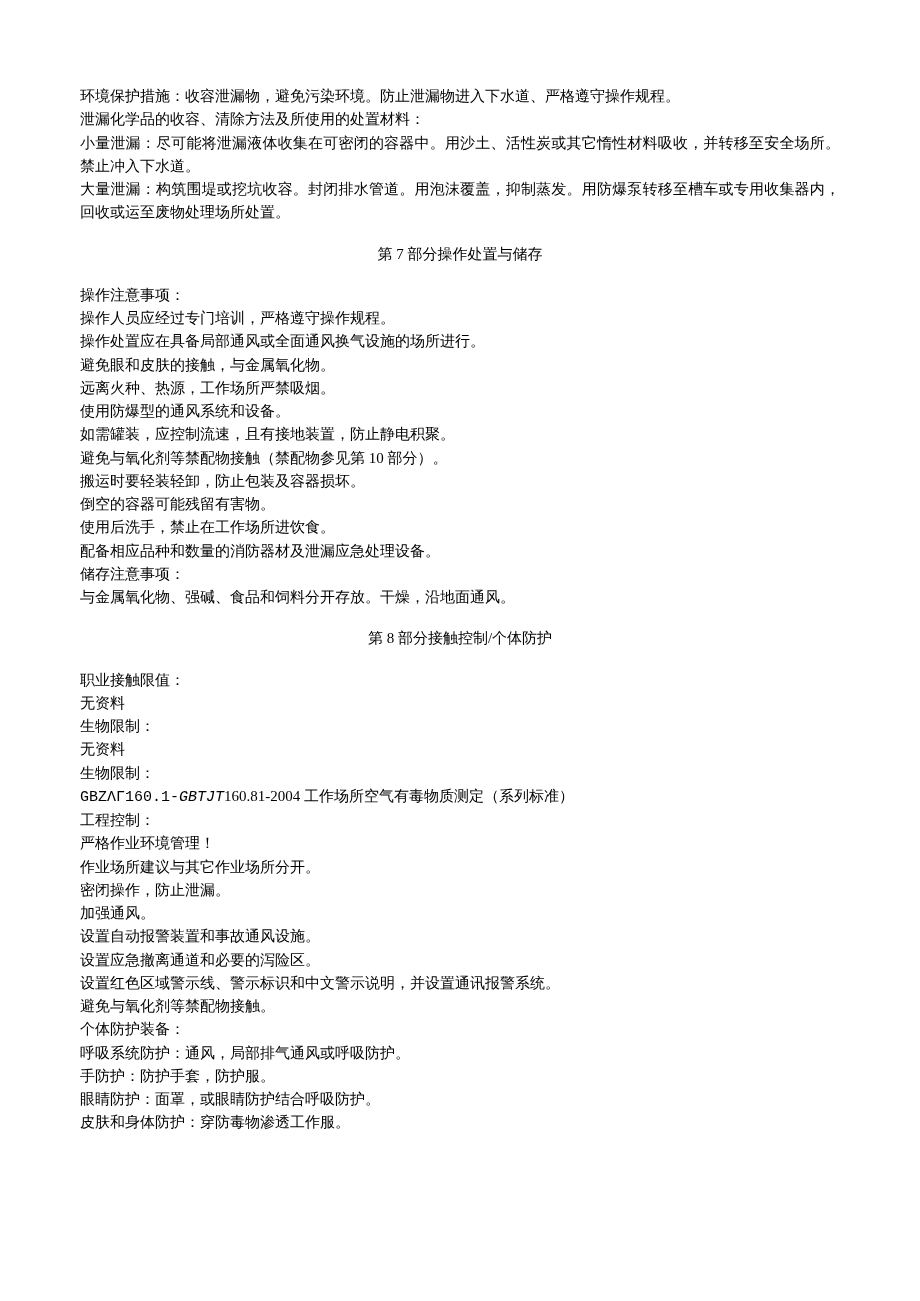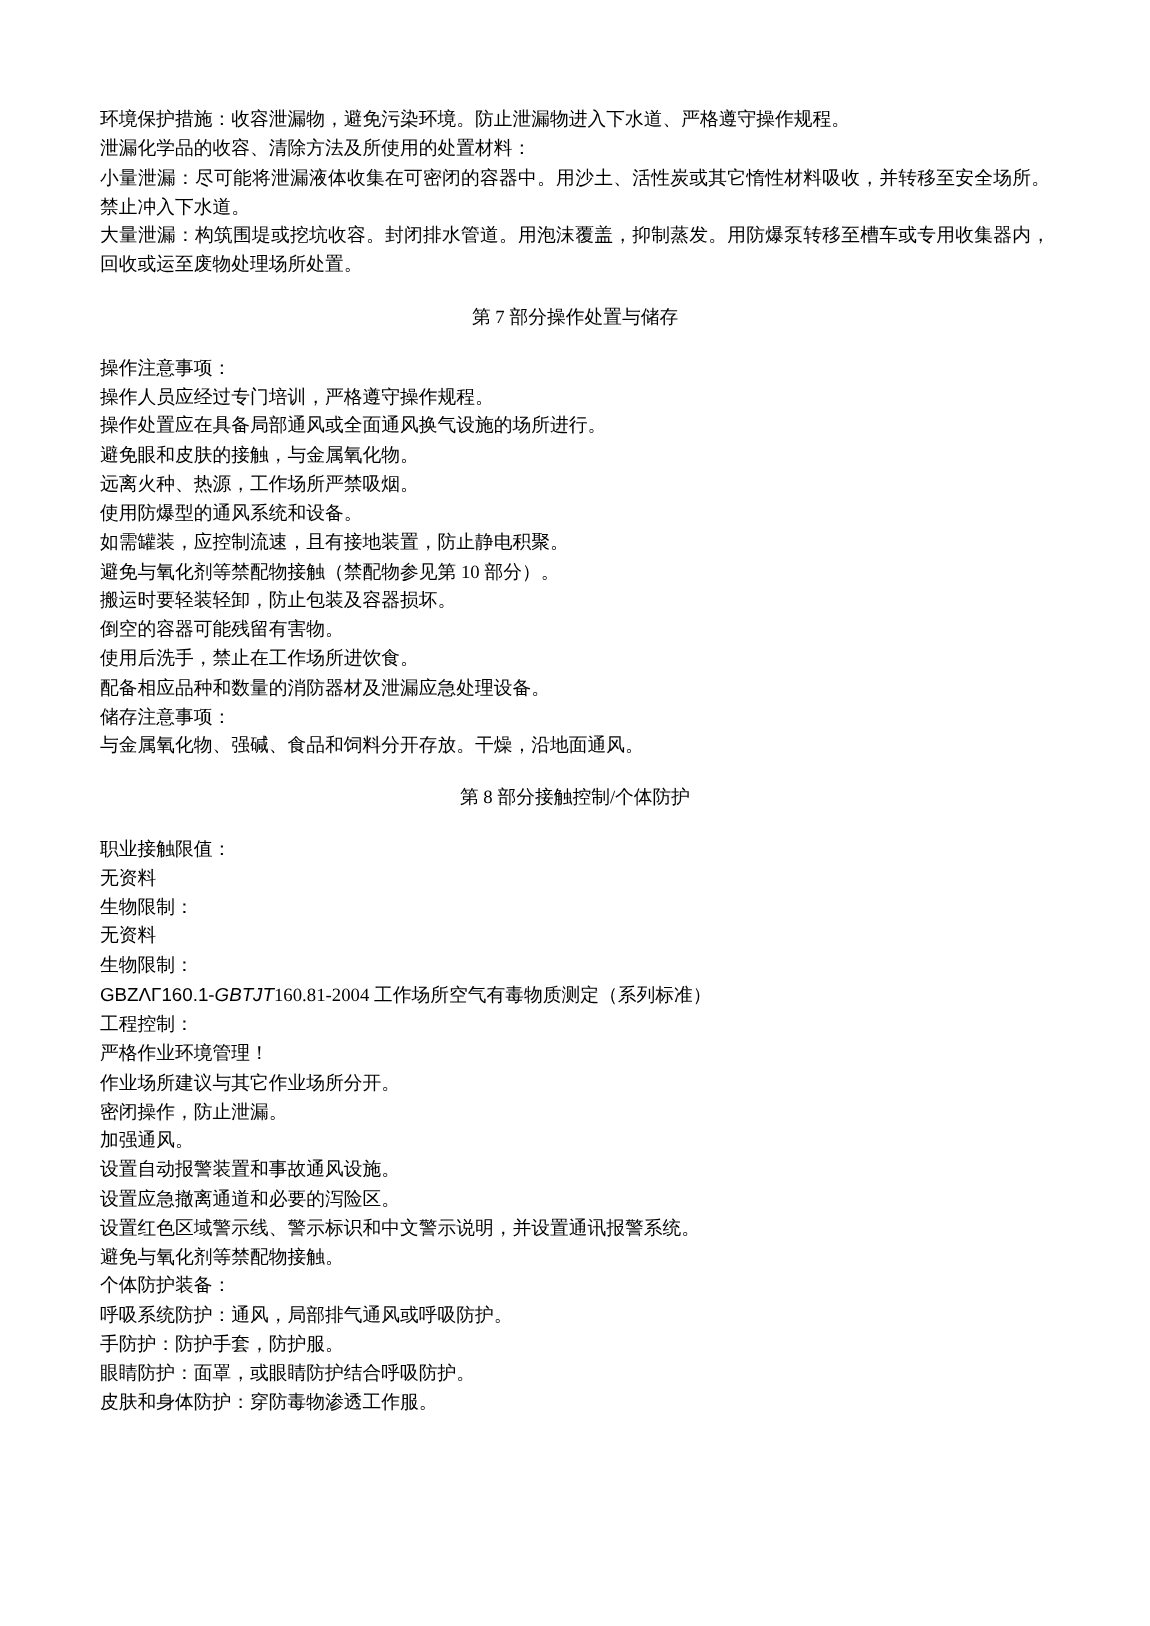--- a/index.html
+++ b/index.html
@@ -25,21 +25,21 @@
     .section-title .num {
       font-family: "Times New Roman", serif;
     }
     .block {
       margin-bottom: 0;
     }
     .italic {
       font-style: italic;
     }
     .latin {
-      font-family: Liberation Sans, sans-serif;
+      font-family: Liberation Mono, monospace;
     }
   </style>
 </head>
 <body>
 
 <div class="block">
   <p class="para">环境保护措施：收容泄漏物，避免污染环境。防止泄漏物进入下水道、严格遵守操作规程。</p>
   <p class="para">泄漏化学品的收容、清除方法及所使用的处置材料：</p>
   <p class="para">小量泄漏：尽可能将泄漏液体收集在可密闭的容器中。用沙土、活性炭或其它惰性材料吸收，并转移至安全场所。禁止冲入下水道。</p>
   <p class="para">大量泄漏：构筑围堤或挖坑收容。封闭排水管道。用泡沫覆盖，抑制蒸发。用防爆泵转移至槽车或专用收集器内，回收或运至废物处理场所处置。</p>

